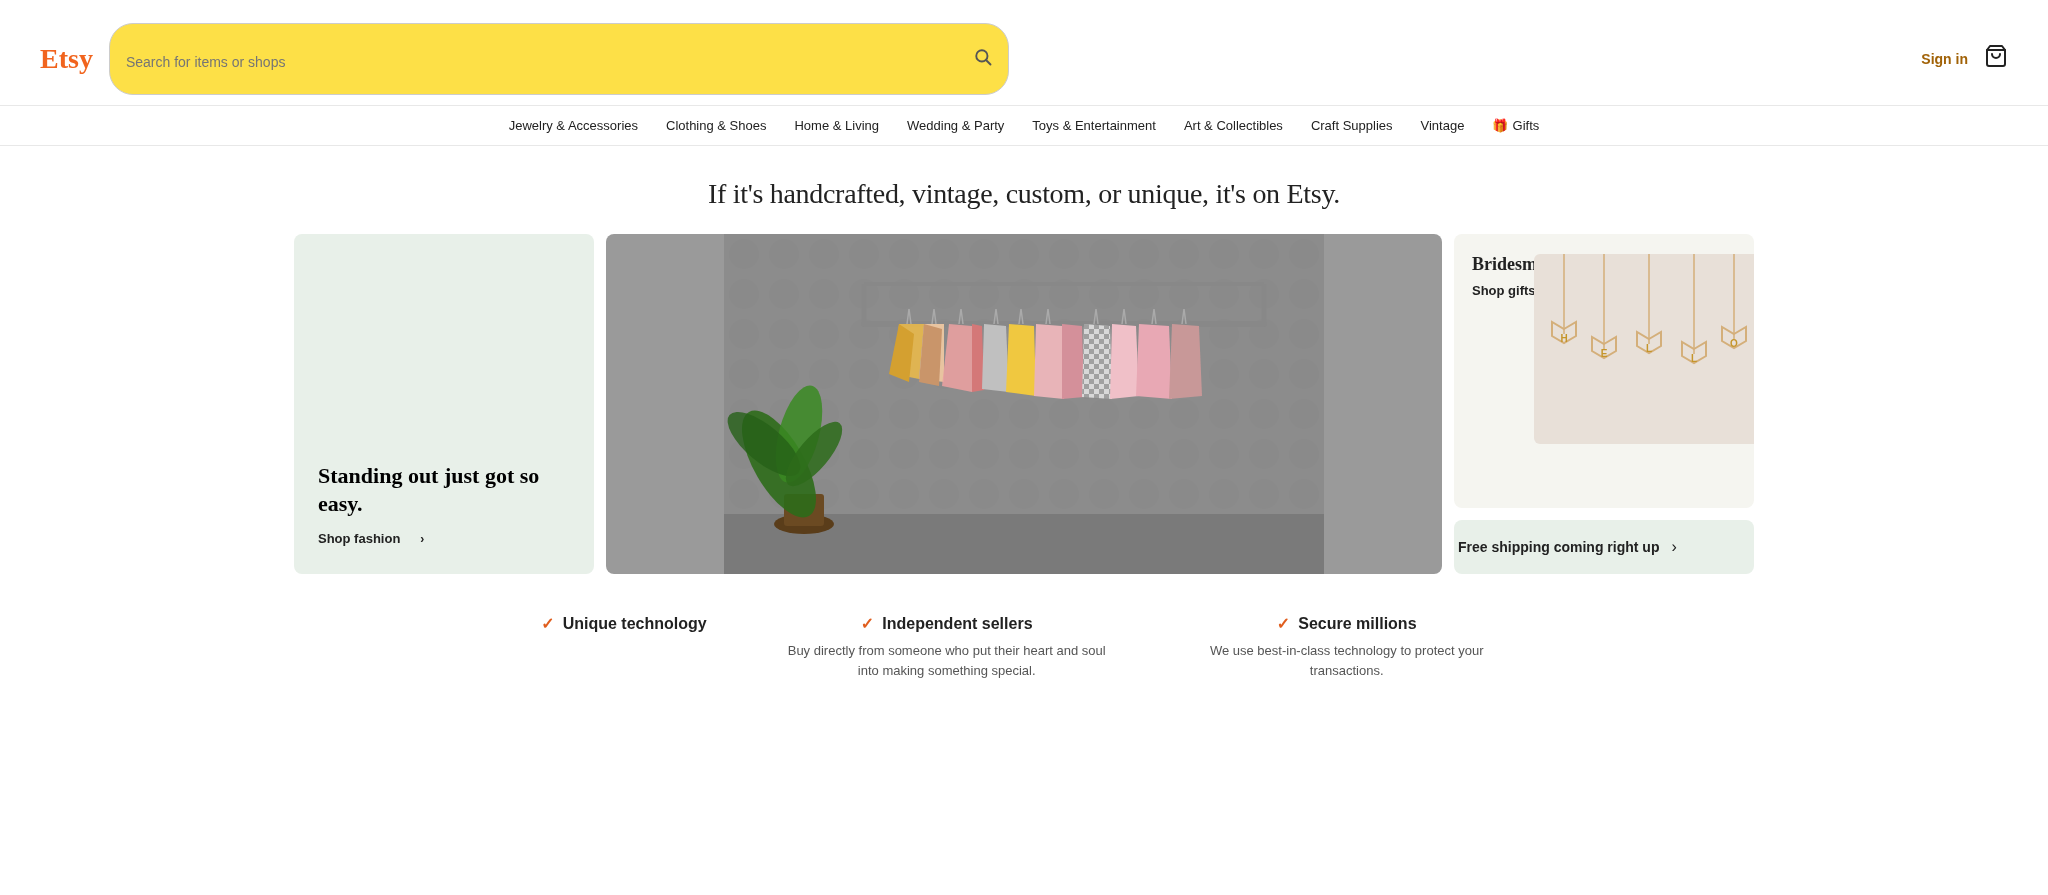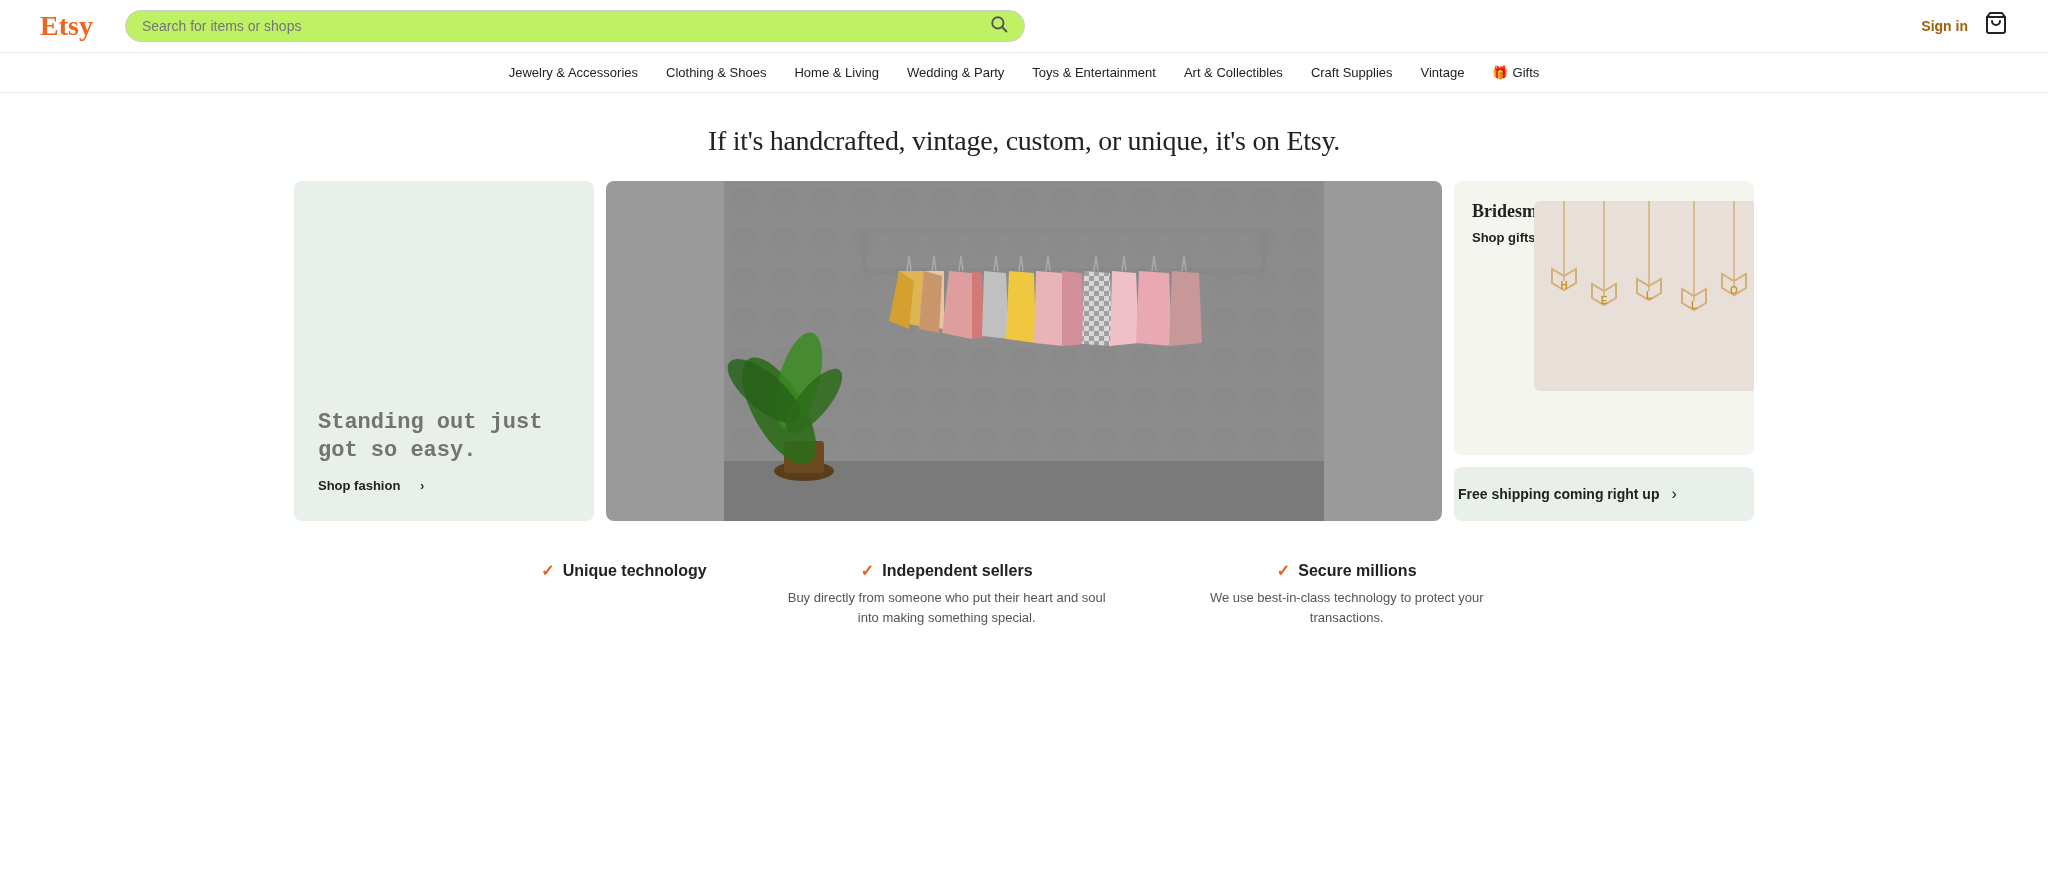--- a/index.html
+++ b/index.html
@@ -1,41 +1,41 @@
 <!DOCTYPE html>
 <html><head>
   <meta charset="utf-8">
   <style>
     * { margin: 0; padding: 0; box-sizing: border-box; }
     body { font-family: -apple-system, BlinkMacSystemFont, 'Segoe UI', Helvetica, Arial, sans-serif; background: #fff; color: #222; font-size: 14px; }
 
     
-    .header { display: flex; align-items: center; padding: 10px 40px; gap: 32px; border-bottom: 1px solid #e8e8e8; }
+    .header { display: flex; align-items: center; padding: 10px 40px; gap: 16px; border-bottom: 1px solid #e8e8e8; margin-top: 13px; }
     .logo { font-size: 28px; font-weight: bold; color: #f1641e; font-family: Georgia, serif; text-decoration: none; flex-shrink: 0; }
-    .search-bar { flex: 1; max-width: 900px; display: flex; align-items: center; background: #bef264; border: 1px solid #ccc; border-radius: 24px; padding: 4px 16px; gap: 8px; }
+    .search-bar { flex: 1; max-width: 900px; display: flex; align-items: flex-end; background: #fde047; border: 1px solid #ccc; border-radius: 24px; padding: 24px 16px; gap: 8px; }
     .search-input { border: none; background: transparent; outline: none; font-size: 14px; width: 100%; color: #555; }
     .search-icon-wrap { color: #555; font-size: 16px; cursor: pointer; }
     .header-actions { display: flex; align-items: center; gap: 16px; margin-left: auto; }
     .sign-in-btn { font-size: 14px; font-weight: 600; color: #a16207; cursor: pointer; text-decoration: none; white-space: nowrap; }
     .cart-icon { font-size: 22px; cursor: pointer; color: #222; }
 
     
     .nav { display: flex; align-items: center; justify-content: center; gap: 28px; padding: 12px 40px; border-bottom: 1px solid #e8e8e8; flex-wrap: nowrap; }
     .nav-item { font-size: 13px; color: #222; cursor: pointer; white-space: nowrap; text-decoration: none; }
     .nav-gifts { display: flex; align-items: center; gap: 4px; }
 
     
     .tagline { text-align: center; padding: 32px 20px 24px; font-size: 28px; font-weight: 400; color: #222; font-family: Georgia, 'Times New Roman', serif; letter-spacing: -0.3px; }
 
     
     .main-grid { display: flex; gap: 12px; padding: 0 40px; max-width: 1540px; margin: 0 auto; }
 
     
     .left-panel { width: 300px; flex-shrink: 0; background: #e8f0e9; border-radius: 8px; display: flex; flex-direction: column; justify-content: flex-end; padding: 28px 24px; min-height: 340px; position: relative; overflow: hidden; }
-    .left-panel-title { font-size: 22px; font-weight: 600; color: #737373; margin-bottom: 12px; line-height: 1.3; font-family: Liberation Mono, monospace; }
+    .left-panel-title { font-size: 22px; font-weight: 600; color: #000000; margin-bottom: 12px; line-height: 1.3; font-family: Liberation Serif, serif; }
     .shop-link { display: flex; align-items: center; gap: 20px; font-size: 13px; font-weight: 700; color: #222; cursor: pointer; text-decoration: none; }
     .chevron { font-size: 12px; }
 
     
     .center-panel { flex: 1; border-radius: 8px; overflow: hidden; background: #9a9a9a; min-height: 340px; position: relative; display: flex; align-items: center; justify-content: center; }
 
     
     .right-column { display: flex; flex-direction: column; gap: 12px; width: 300px; flex-shrink: 0; }
     .bridesmaids-panel { background: #f5f5f0; border-radius: 8px; padding: 20px 18px; flex: 1; position: relative; overflow: hidden; min-height: 210px; }
     .bridesmaids-title { font-size: 18px; font-weight: 700; color: #222; margin-bottom: 8px; font-family: Georgia, serif; }

